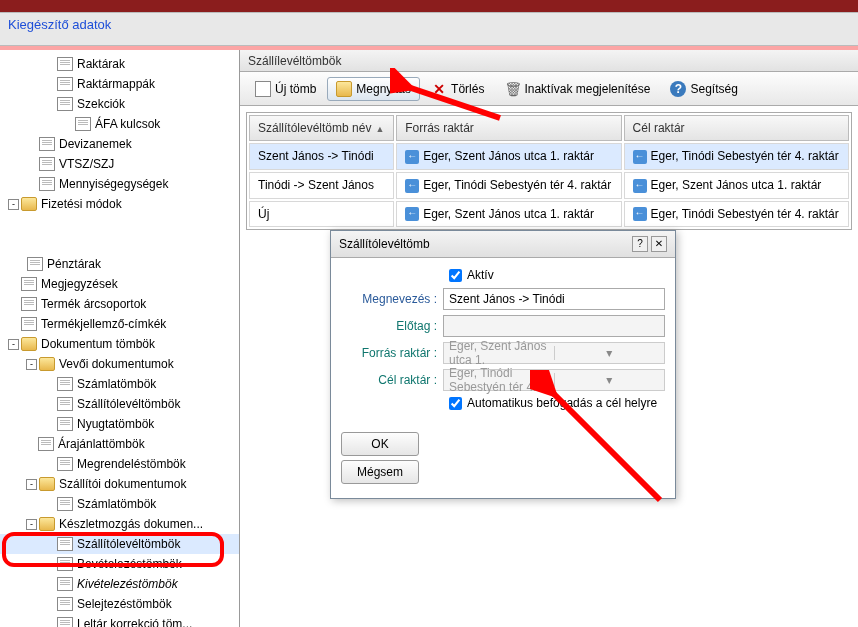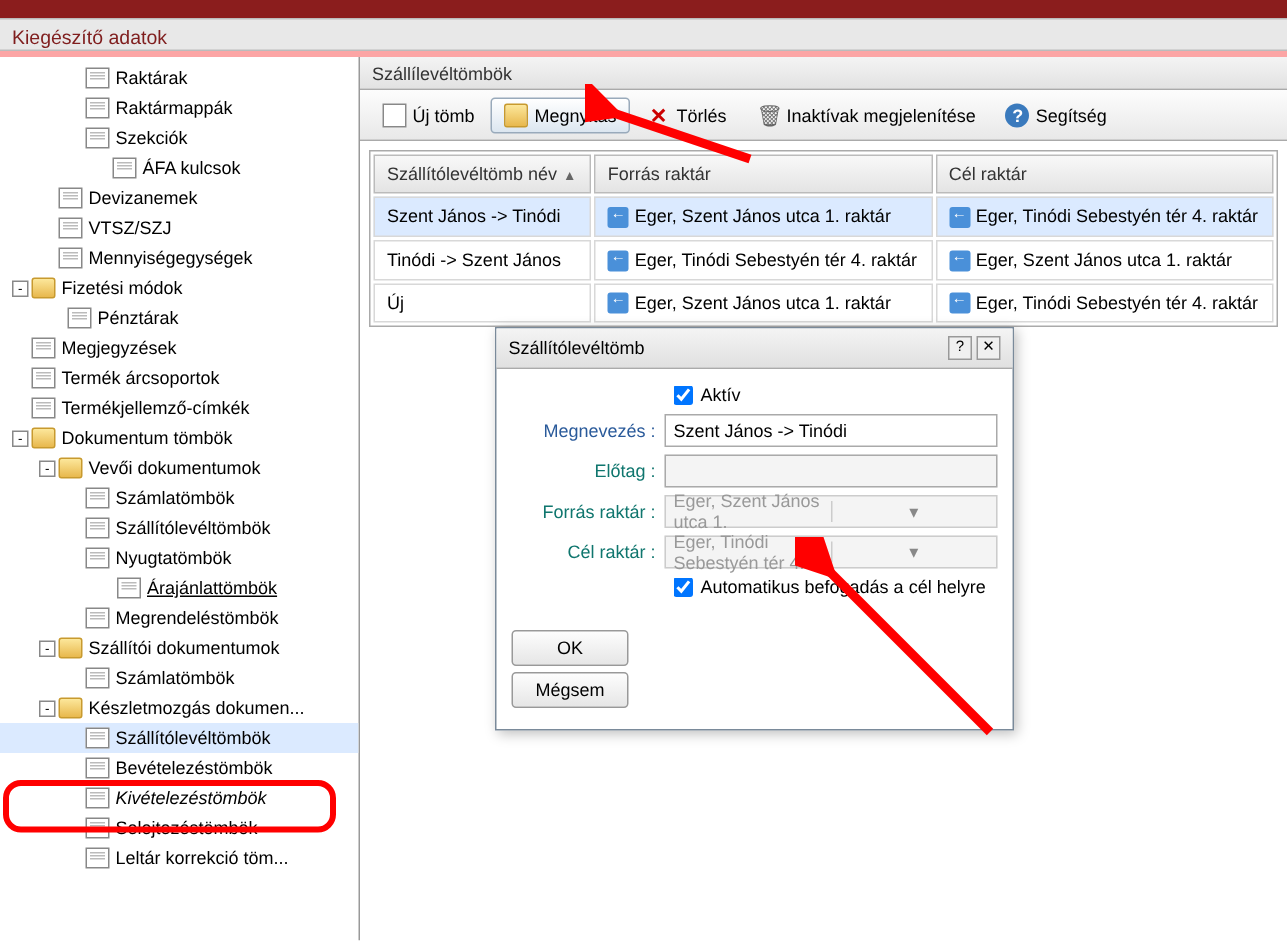--- a/index.html
+++ b/index.html
@@ -1,19 +1,19 @@
 <!DOCTYPE html>
 <html><head>
 <meta charset="utf-8">
 <style>
 * { box-sizing: border-box; margin: 0; padding: 0; font-family: Arial, sans-serif; font-size: 12px; }
 body { background: #fff; width: 858px; height: 627px; overflow: hidden; position: relative; }
 
 .topbar { height: 12px; background: #8b1d1d; }
-.title-area { background: #e8e8e8; border: 1px solid #bbb; border-left: none; border-right: none; padding: 4px 8px; font-size: 13px; color: #7f1d1d; height: 22px; }
+.title-area { background: #e8e8e8; border: 1px solid #bbb; border-left: none; border-right: none; padding: 4px 8px; font-size: 13px; color: #1d4ed8; height: 34px; }
 
 .main { display: flex; height: calc(627px - 34px); border-top: 4px solid #fca5a5; }
 
 .sidebar { width: 240px; background: #fff; border-right: 1px solid #999; overflow-y: auto; overflow-x: hidden; padding: 4px 0; position: relative; }
 .tree { list-style: none; }
 .tree-item { display: flex; align-items: center; padding: 3px 0; white-space: nowrap; position: relative; }
 .tree-item.sel { background: #dbeaff; }
 .tgl { width: 11px; height: 11px; border: 1px solid #888; display: inline-flex; align-items: center; justify-content: center; font-size: 9px; line-height: 1; margin-right: 2px; background: #fff; cursor: pointer; flex-shrink: 0; }
 .sp { display: inline-block; width: 13px; flex-shrink: 0; }
 .ico { width: 16px; height: 14px; margin-right: 3px; flex-shrink: 0; display: inline-block; }
@@ -108,21 +108,21 @@
         <li class="tree-item" style="padding-left: 26px;">
           <span class="sp"></span>
           <span class="ico doc"></span>
           <span class="lbl">Mennyiségegységek</span>
         </li>
         <li class="tree-item" style="padding-left: 8px;">
           <span class="tgl">-</span>
           <span class="ico folder"></span>
           <span class="lbl">Fizetési módok</span>
         </li>
-        <li class="tree-item" style="padding-left: 32px;">
+        <li class="tree-item" style="padding-left: 14px; margin-top: 40px;">
           <span class="sp"></span>
           <span class="ico doc"></span>
           <span class="lbl">Pénztárak</span>
         </li>
         <li class="tree-item" style="padding-left: 8px;">
           <span class="sp"></span>
           <span class="ico doc"></span>
           <span class="lbl">Megjegyzések</span>
         </li>
         <li class="tree-item" style="padding-left: 8px;">
@@ -153,21 +153,21 @@
         <li class="tree-item" style="padding-left: 44px;">
           <span class="sp"></span>
           <span class="ico doc"></span>
           <span class="lbl">Szállítólevéltömbök</span>
         </li>
         <li class="tree-item" style="padding-left: 44px;">
           <span class="sp"></span>
           <span class="ico doc"></span>
           <span class="lbl">Nyugtatömbök</span>
         </li>
-        <li class="tree-item" style="padding-left: 65px; text-decoration: underline;">
+        <li class="tree-item" style="padding-left: 25px;">
           <span class="sp"></span>
           <span class="ico doc"></span>
           <span class="lbl">Árajánlattömbök</span>
         </li>
         <li class="tree-item" style="padding-left: 44px;">
           <span class="sp"></span>
           <span class="ico doc"></span>
           <span class="lbl">Megrendeléstömbök</span>
         </li>
         <li class="tree-item" style="padding-left: 26px;">

